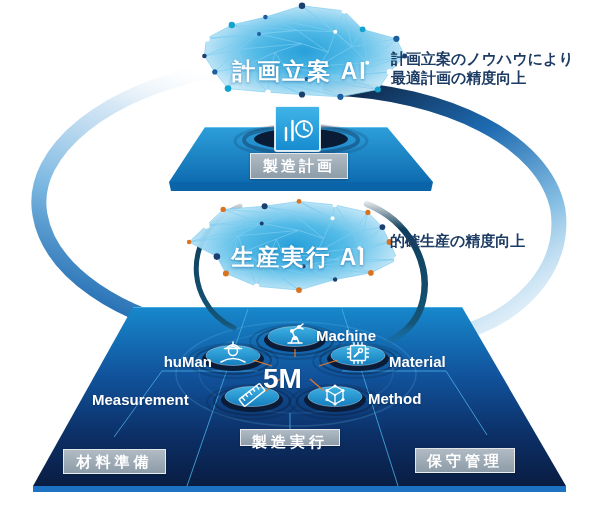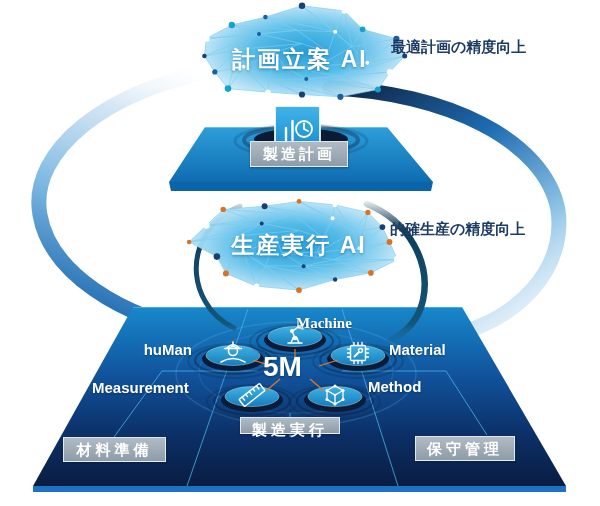--- a/index.html
+++ b/index.html
@@ -1,19 +1,19 @@
 <!DOCTYPE html>
 <html><head>
 <meta charset="utf-8">
 <style>
   html,body{margin:0;padding:0;background:#fff;}
   .stage{position:relative;width:600px;height:506px;background:#ffffff;overflow:hidden;
          font-family:"Liberation Sans","DejaVu Sans",sans-serif;}
   .layer{position:absolute;left:0;top:0;width:600px;height:506px;}
-  .ov{position:absolute;}
+  .ov{position:absolute;margin-top:12px;}
   .cloud-title{color:#ffffff;font-weight:bold;font-size:23px;letter-spacing:2px;text-align:center;
                text-shadow:0 1px 3px rgba(12,90,150,.6);white-space:nowrap;}
   .note{color:#1d3c64;font-size:15px;font-weight:bold;line-height:19px;white-space:nowrap;}
   .glabel{background:linear-gradient(180deg,#b0bbc4 0%,#8d9ca8 100%);
           border:1px solid rgba(255,255,255,.75);box-shadow:0 1px 2px rgba(0,20,40,.35);
           color:#ffffff;font-weight:bold;font-size:15px;letter-spacing:3px;
           text-align:center;box-sizing:border-box;}
   .podlabel{color:#ffffff;font-size:15px;font-weight:600;white-space:nowrap;
             text-shadow:0 1px 2px rgba(6,40,80,.55);}
   .fivem{color:#ffffff;font-size:28px;font-weight:bold;text-align:left;
@@ -399,34 +399,35 @@
         <circle cx="359.6" cy="248.2" r="2" fill="#ffffff"></circle>
         <circle cx="303.6" cy="266.2" r="2" fill="#1b3f6e"></circle>
         <circle cx="243.3" cy="252.0" r="2" fill="#ffffff"></circle>
         <circle cx="261.7" cy="223.4" r="2" fill="#1b3f6e"></circle>
         <circle cx="332.5" cy="218.3" r="2" fill="#ffffff"></circle>
       </g>
 </svg>
 
 <div class="ov cloud-title" style="left:200px;top:44px;width:200px;">計画立案 AI</div>
 <div class="ov note" style="left:391px;top:37px;">
+  <div>計画立案のノウハウにより</div>
   <div>最適計画の精度向上</div>
 </div>
 
 <div class="ov glabel" style="left:250px;top:141px;width:98px;height:26px;line-height:24px;">製造計画</div>
 
 <div class="ov cloud-title" style="left:199px;top:230px;width:200px;">生産実行 AI</div>
 <div class="ov note" style="left:390px;top:219px;">
   <div>的確生産の精度向上</div>
 </div>
 
 <div class="ov fivem" style="left:263px;top:351px;width:64px;">5M</div>
 
-<div class="ov podlabel" style="left:112px;top:341px;width:80px;text-align:right;">huMan</div>
-<div class="ov podlabel" style="left:296px;top:315px;font-family:Liberation Serif, serif;">Machine</div>
+<div class="ov podlabel" style="left:132px;top:341px;width:80px;text-align:right;">huMan</div>
+<div class="ov podlabel" style="left:316px;top:315px;">Machine</div>
 <div class="ov podlabel" style="left:389px;top:341px;">Material</div>
 <div class="ov podlabel" style="left:92px;top:379px;width:134px;">Measurement</div>
 <div class="ov podlabel" style="left:368px;top:378px;">Method</div>
 
 <div class="ov glabel" style="left:63px;top:437px;width:103px;height:25px;line-height:23px;letter-spacing:4px;">材料準備</div>
 <div class="ov glabel" style="left:240px;top:417px;width:100px;height:17px;line-height:23px;letter-spacing:4px;">製造実行</div>
 <div class="ov glabel" style="left:415px;top:436px;width:100px;height:25px;line-height:23px;letter-spacing:4px;">保守管理</div>
 
 </div>
 

